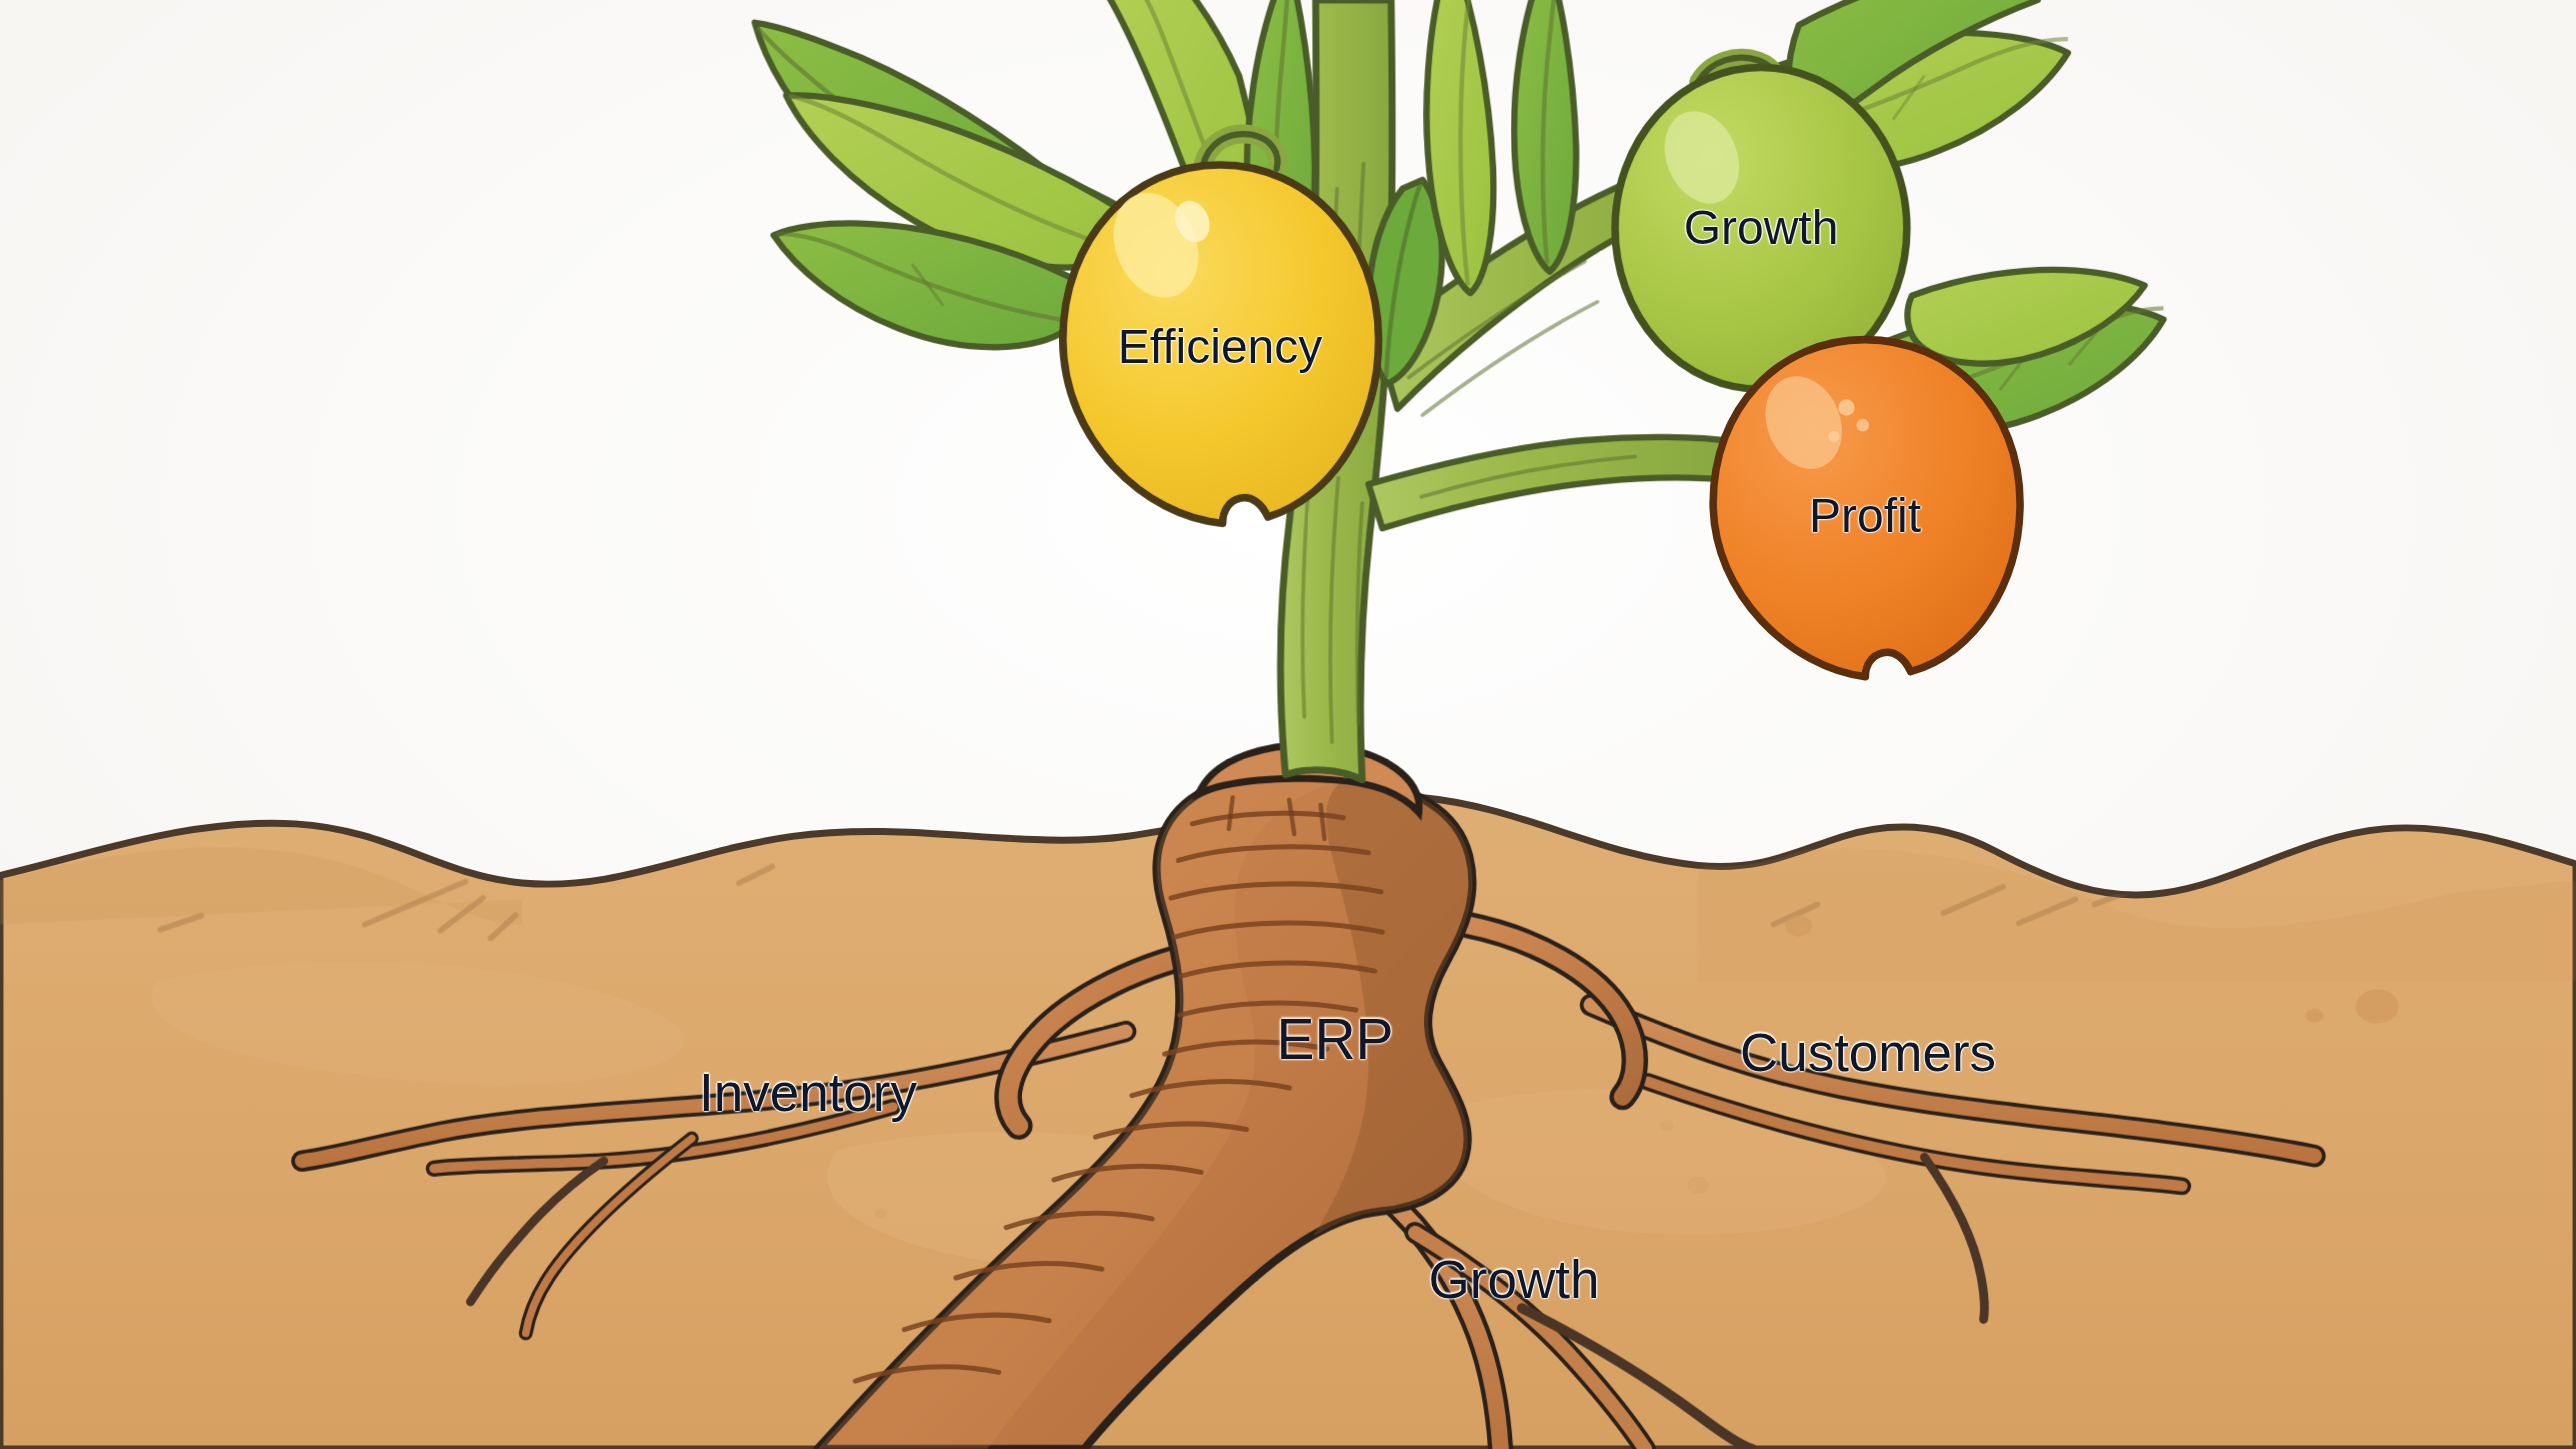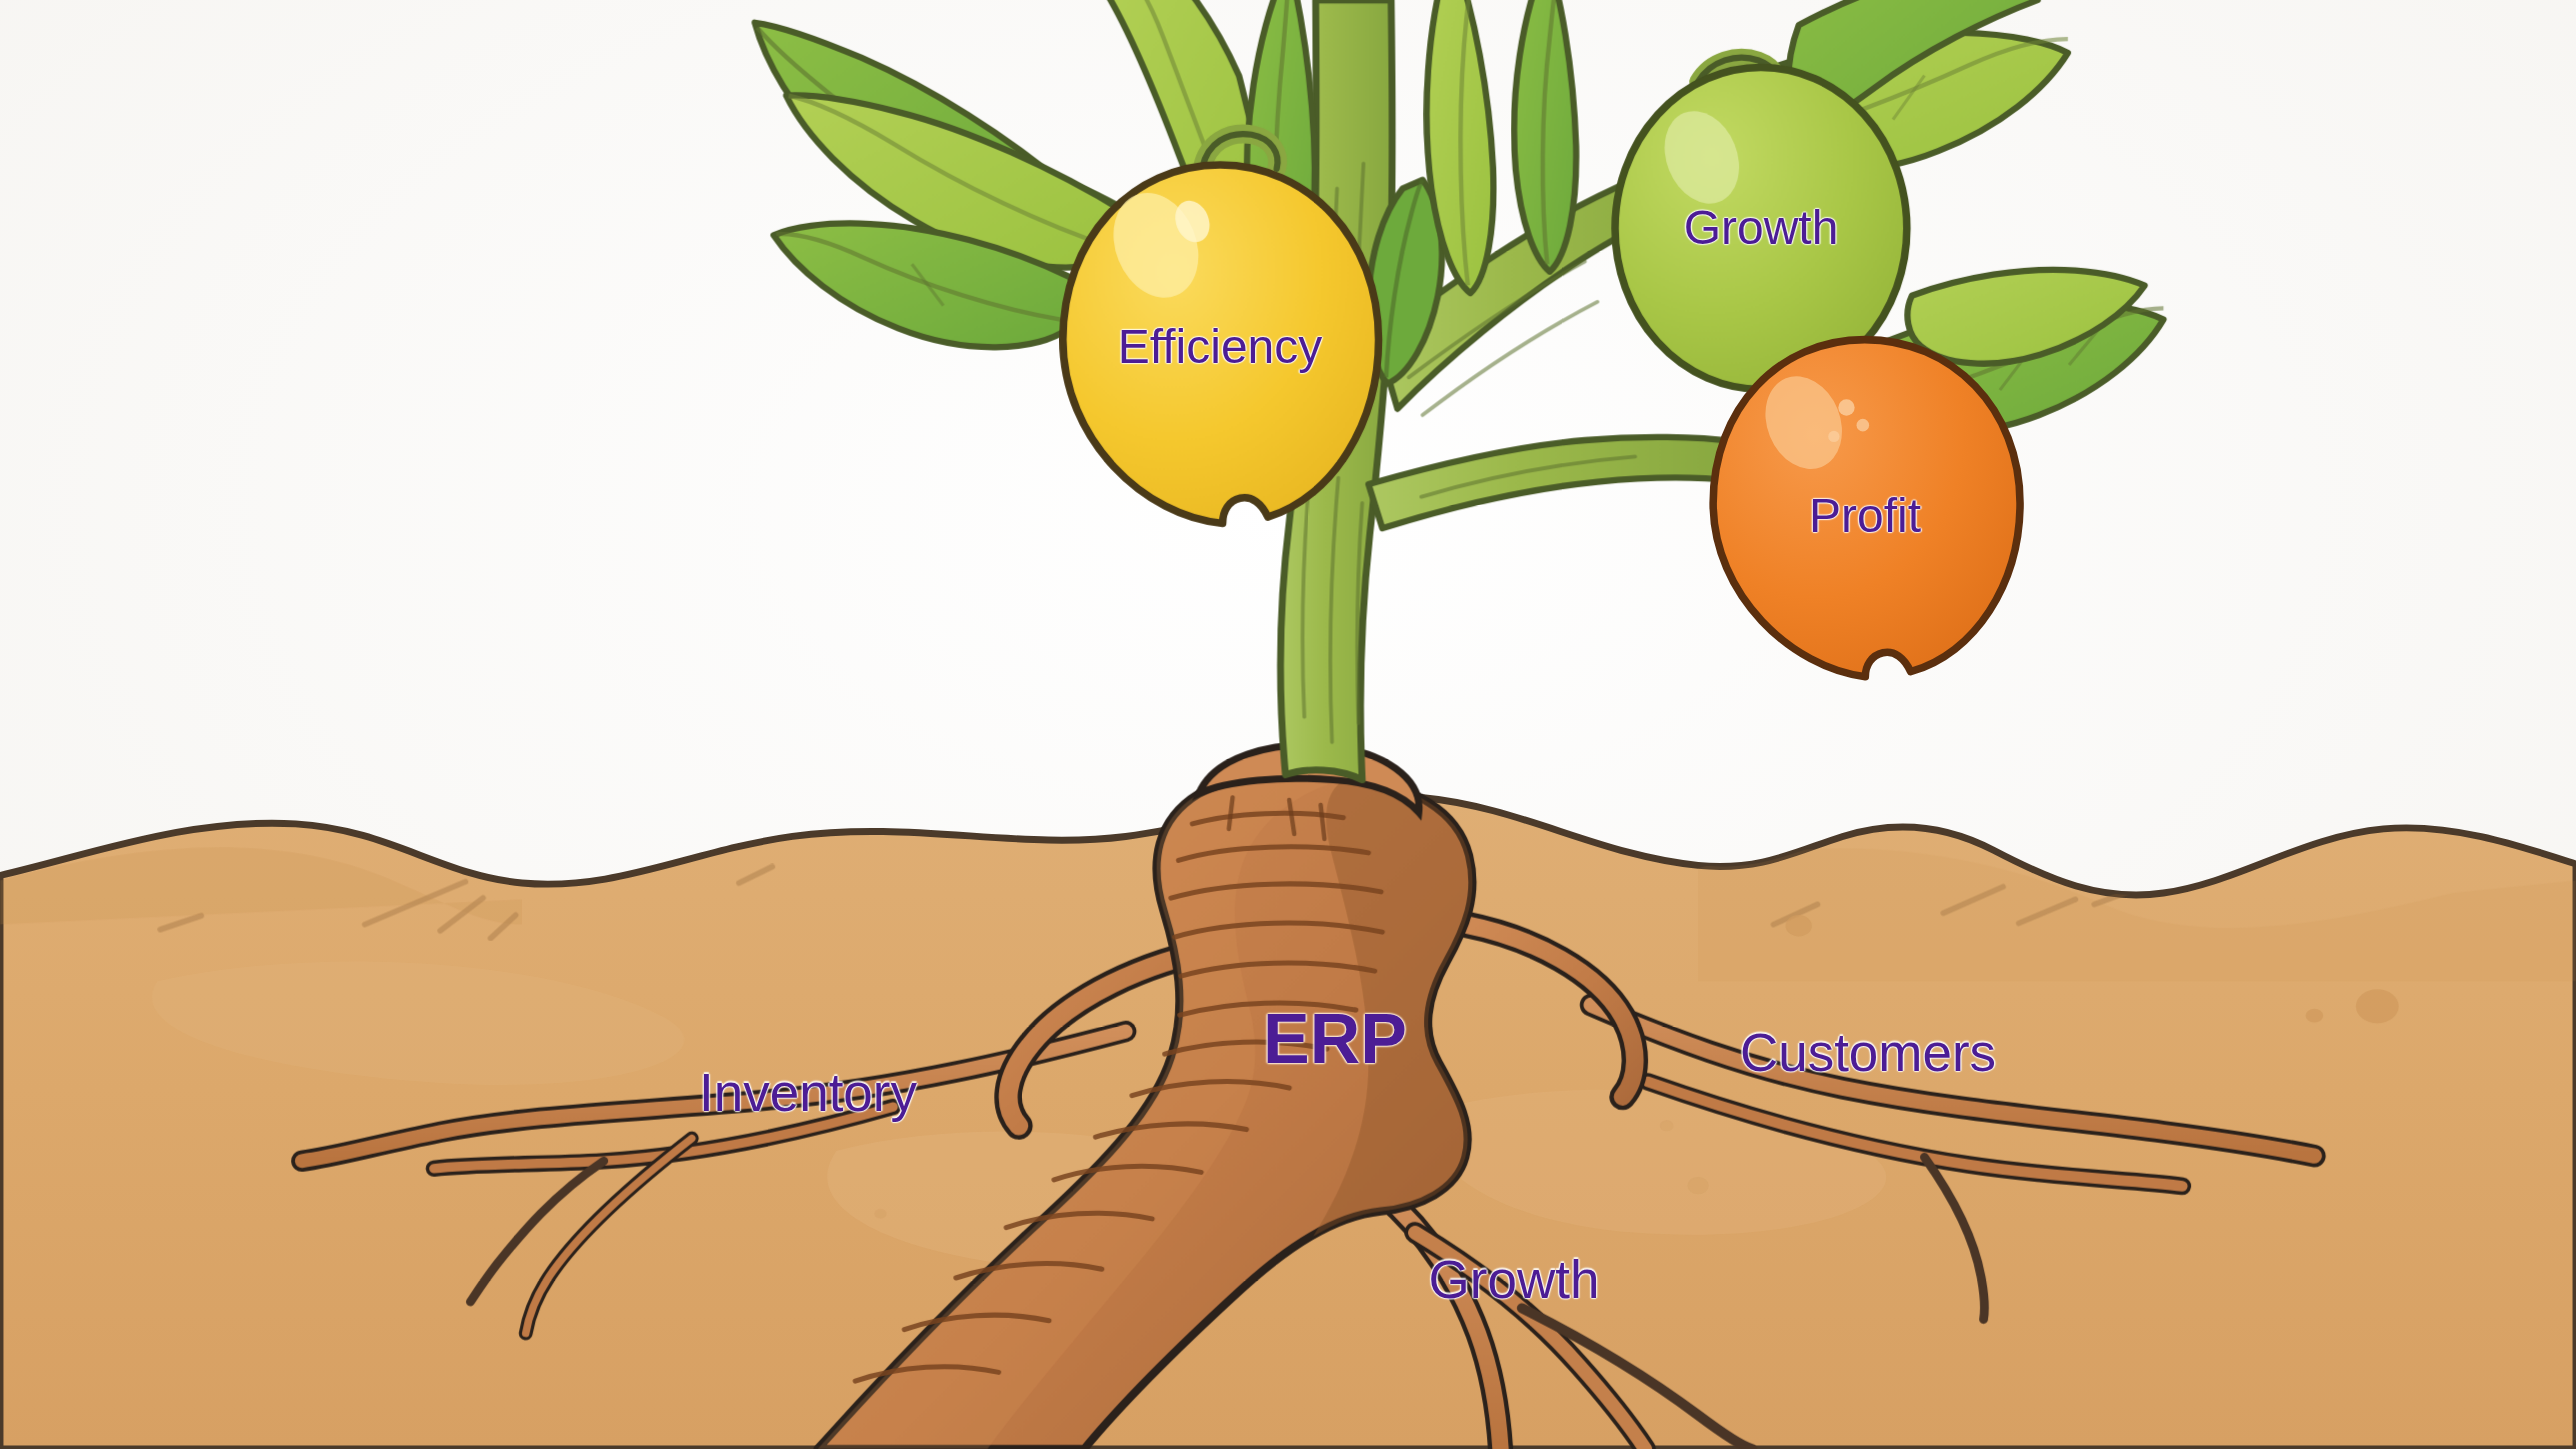--- a/index.html
+++ b/index.html
@@ -24,34 +24,34 @@
     height: 100%;
     display: block;
   }
   .label-layer {
     position: absolute;
     inset: 0;
     pointer-events: none;
   }
   .lbl {
     position: absolute;
-    color: #4c1d95;
+    color: #0f172a;
     white-space: nowrap;
     line-height: 1;
     font-family: "Liberation Sans", sans-serif;
     transform: translate(-50%, -50%);
     text-shadow:
       1.3px 0 1.3px rgba(255,255,255,.85),
      -1.3px 0 1.3px rgba(255,255,255,.85),
       0 1.3px 1.3px rgba(255,255,255,.85),
       0 -1.3px 1.3px rgba(255,255,255,.85);
   }
   .lbl-fruit { font-size: 48px; font-weight: 400; }
   .lbl-root  { font-size: 53px; font-weight: 400; }
-  .lbl-root-strong { font-size: 70px; font-weight: 700;
+  .lbl-root-strong { font-size: 57px; font-weight: 400;
     text-shadow:
       1.3px 0 1.9px rgba(255,240,225,.9),
      -1.3px 0 1.9px rgba(255,240,225,.9),
       0 1.3px 1.9px rgba(255,240,225,.9),
       0 -1.3px 1.9px rgba(255,240,225,.9); }
 </style>
 </head>
 <body>
 
 <div id="stage">

